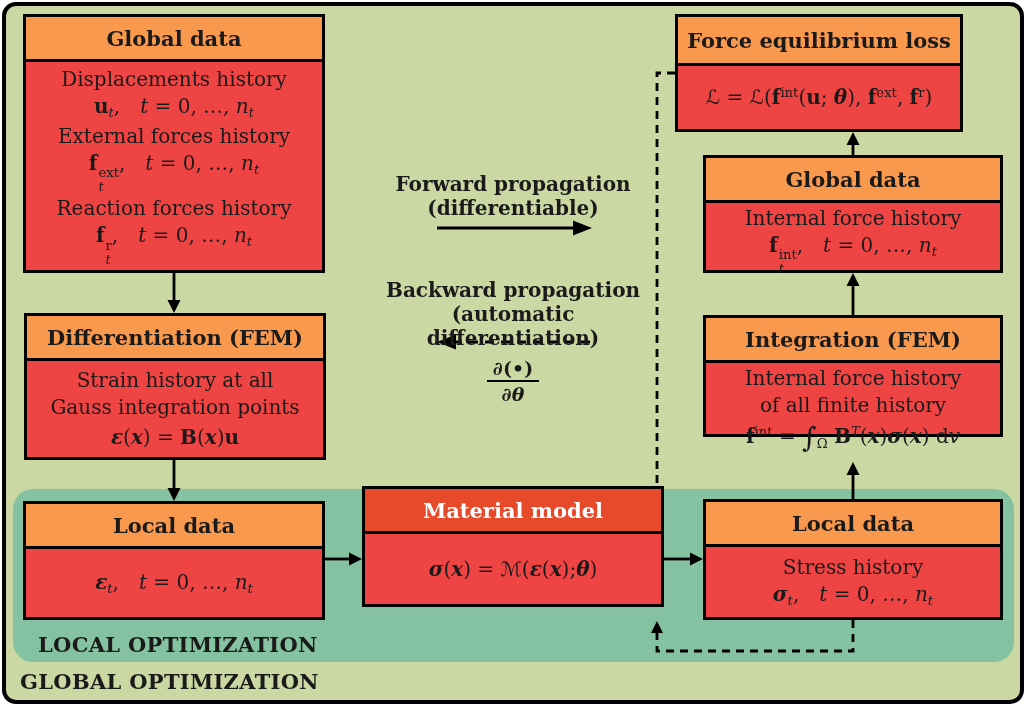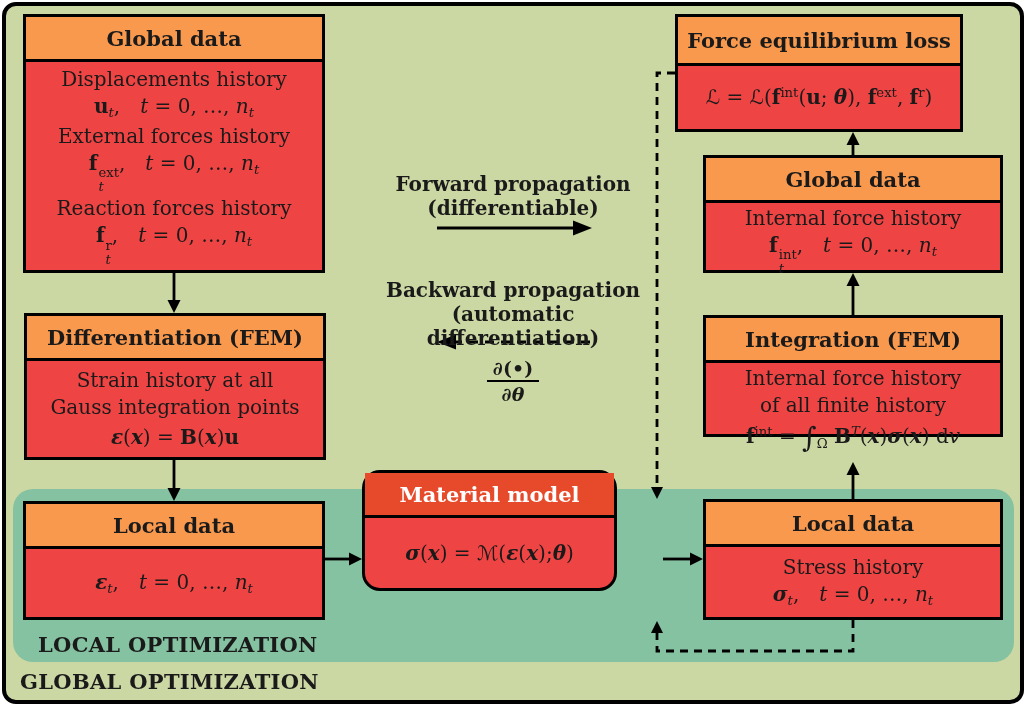--- a/index.html
+++ b/index.html
@@ -162,21 +162,21 @@
 
   <div class="box" style="left:23px; top:501px; width:302px; height:119px;">
     <div class="box-header">Local data</div>
     <div class="box-body">
       <div class="pair">
         <div class="math"><span class="m-bi">ε</span><span class="m-sub">t</span><span class="m-n">,</span><span class="m-n"> </span><span class="m-i">t</span><span class="m-n"> = 0, …, </span><span class="m-i">n</span><span class="m-sub">t</span></div>
       </div>
     </div>
   </div>
 
-  <div class="box" style="left:362px; top:470px; width:255px; height:121px;border-radius:18px;">
+  <div class="box" style="left:362px; top:486px; width:302px; height:121px;">
     <div class="box-header red">Material model</div>
     <div class="box-body">
       <div class="math"><span class="m-bi">σ</span><span class="m-n">(</span><span class="m-bi">x</span><span class="m-n">) = </span><span class="m-i">ℳ</span><span class="m-n">(</span><span class="m-bi">ε</span><span class="m-n">(</span><span class="m-bi">x</span><span class="m-n">)</span><span class="m-n">;</span><span class="m-bi">θ</span><span class="m-n">)</span></div>
     </div>
   </div>
 
   <div class="box" style="left:675px; top:14px; width:288px; height:118px;">
     <div class="box-header tall">Force equilibrium loss</div>
     <div class="box-body">
       <div class="math"><span class="m-i">ℒ</span><span class="m-n"> = </span><span class="m-i">ℒ</span><span class="m-n">(</span><span class="m-b">f</span><span class="m-sup">int</span><span class="m-n">(</span><span class="m-b">u</span><span class="m-n">; </span><span class="m-bi">θ</span><span class="m-n">), </span><span class="m-b">f</span><span class="m-sup">ext</span><span class="m-n">, </span><span class="m-b">f</span><span class="m-sup">r</span><span class="m-n">)</span></div>

